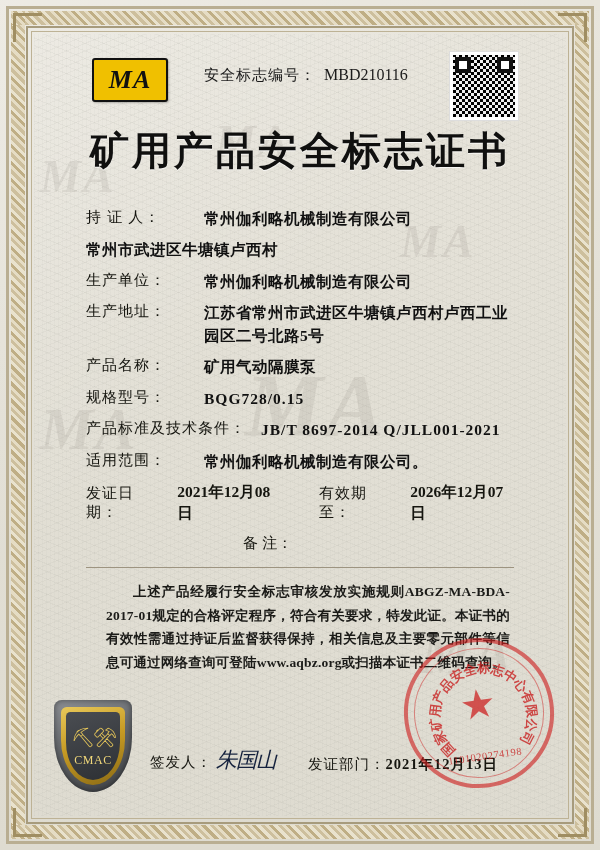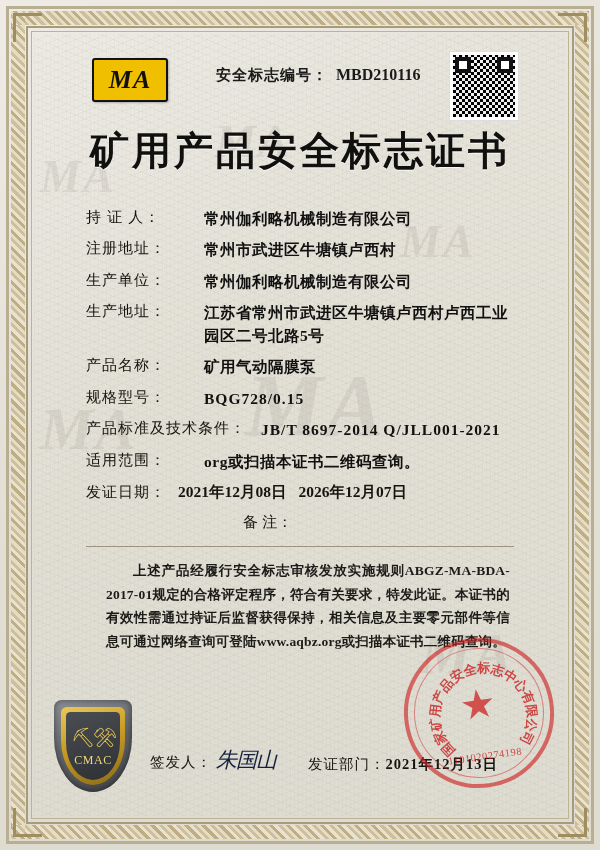--- a/index.html
+++ b/index.html
@@ -122,26 +122,25 @@
     font-family: "Liberation Serif", serif;
     font-weight: bold;
     font-style: italic;
     font-size: 26px;
     color: #111;
     letter-spacing: 1px;
     box-shadow: 1px 1px 2px rgba(0,0,0,0.25);
   }
   .serial {
     position: absolute;
-    left: 152px;
+    left: 140px;
     top: 14px;
     font-size: 15px;
     color: #1a1a1a;
     white-space: nowrap;
-    font-weight: bold;
   }
   .serial .label { letter-spacing: 1px; }
   .serial .value {
     font-family: "Liberation Serif", serif;
     margin-left: 8px;
     font-size: 16px;
   }
   .qr {
     position: absolute;
     right: 18px;
@@ -430,21 +429,20 @@
     </div>
 
     <div class="title">矿用产品安全标志证书</div>
 
     <div class="fields">
       <div class="row">
         <div class="k">持 证 人：</div>
         <div class="v">常州伽利略机械制造有限公司</div>
       </div>
       <div class="row">
-        <div class="k">注册地址：</div>
         <div class="v">常州市武进区牛塘镇卢西村</div>
       </div>
       <div class="row">
         <div class="k">生产单位：</div>
         <div class="v">常州伽利略机械制造有限公司</div>
       </div>
       <div class="row">
         <div class="k">生产地址：</div>
         <div class="v">江苏省常州市武进区牛塘镇卢西村卢西工业园区二号北路5号</div>
       </div>
@@ -455,27 +453,28 @@
       <div class="row">
         <div class="k">规格型号：</div>
         <div class="v mono">BQG728/0.15</div>
       </div>
       <div class="row">
         <div class="k" style="width:175px;flex:0 0 175px;">产品标准及技术条件：</div>
         <div class="v mono">JB/T 8697-2014   Q/JLL001-2021</div>
       </div>
       <div class="row">
         <div class="k">适用范围：</div>
-        <div class="v">org或扫描本证书二维码查询。</div>
+        <div class="v">常州伽利略机械制造有限公司。</div>
       </div>
     </div>
 
     <div class="daterow">
       <span class="k">发证日期：</span>
       <span class="d">2021年12月08日</span>
+      <span class="k2">有效期至：</span>
       <span class="d">2026年12月07日</span>
     </div>
 
     <div class="remark">
       <span class="k">备  注：</span>
       <span class="v"></span>
     </div>
 
     <div class="divider"></div>
 

